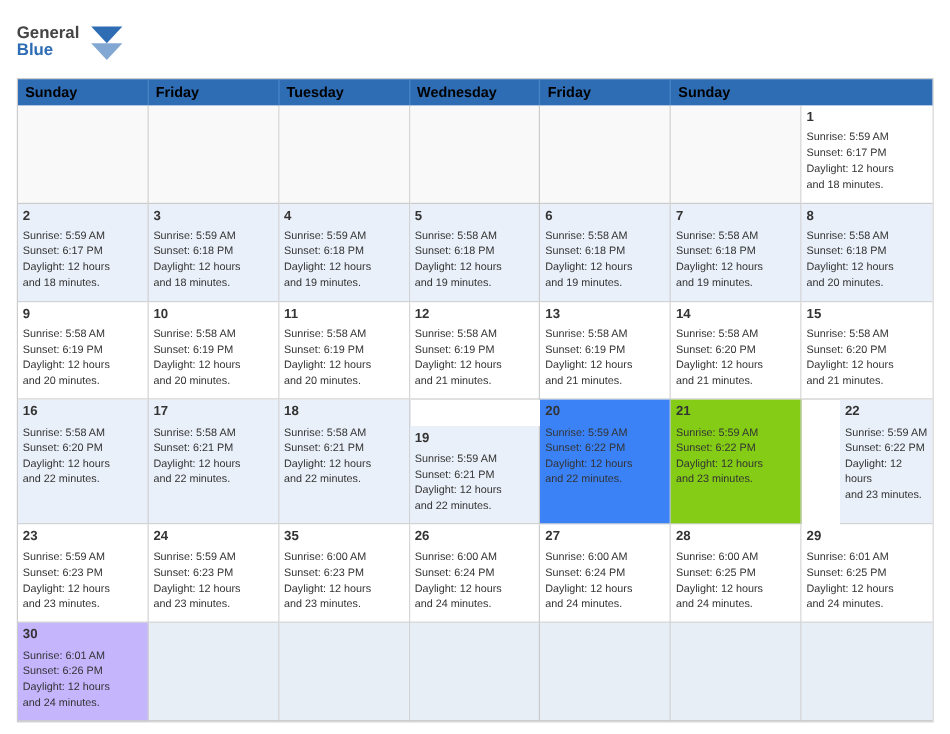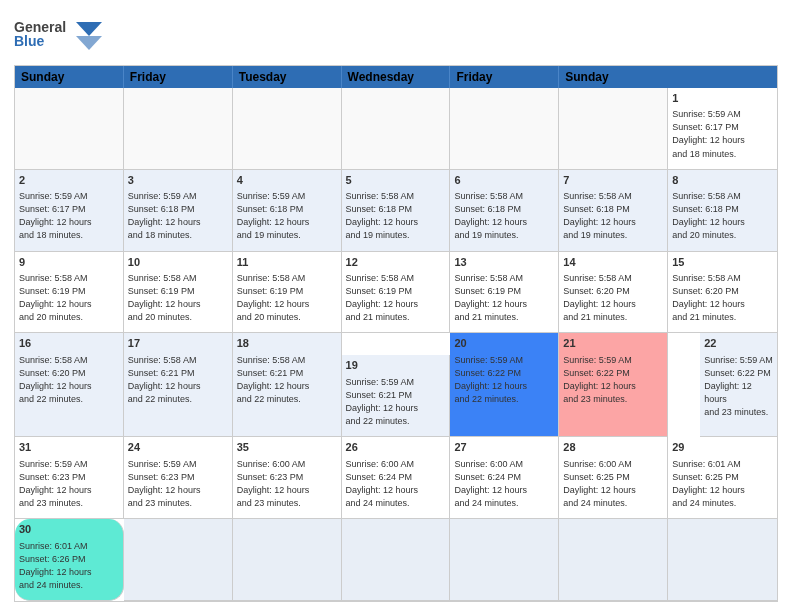--- a/index.html
+++ b/index.html
@@ -260,36 +260,36 @@
 Daylight: 12 hours
 and 22 minutes.</div>
         </div>
         <div class="cell" style="background: #3b82f6;">
           <span class="cell-num">20</span>
           <div class="cell-info" style="white-space: pre-line;">Sunrise: 5:59 AM
 Sunset: 6:22 PM
 Daylight: 12 hours
 and 22 minutes.</div>
         </div>
-        <div class="cell" style="background: #fca5a5;">
+        <div class="cell" style="background: #84cc16;">
           <span class="cell-num">21</span>
           <div class="cell-info" style="white-space: pre-line;">Sunrise: 5:59 AM
 Sunset: 6:22 PM
 Daylight: 12 hours
 and 23 minutes.</div>
         </div>
         <div class="cell" style="background: rgb(234, 240, 249); margin-left: 32px;">
           <span class="cell-num">22</span>
           <div class="cell-info" style="white-space: pre-line;">Sunrise: 5:59 AM
 Sunset: 6:22 PM
 Daylight: 12 hours
 and 23 minutes.</div>
         </div>
         <div class="cell">
-          <span class="cell-num">31</span>
+          <span class="cell-num">23</span>
           <div class="cell-info" style="white-space: pre-line;">Sunrise: 5:59 AM
 Sunset: 6:23 PM
 Daylight: 12 hours
 and 23 minutes.</div>
         </div>
         <div class="cell">
           <span class="cell-num">24</span>
           <div class="cell-info" style="white-space: pre-line;">Sunrise: 5:59 AM
 Sunset: 6:23 PM
 Daylight: 12 hours
@@ -323,21 +323,21 @@
 Daylight: 12 hours
 and 24 minutes.</div>
         </div>
         <div class="cell">
           <span class="cell-num">29</span>
           <div class="cell-info" style="white-space: pre-line;">Sunrise: 6:01 AM
 Sunset: 6:25 PM
 Daylight: 12 hours
 and 24 minutes.</div>
         </div>
-        <div class="cell" style="background: #5eead4; border-radius: 15px;">
+        <div class="cell" style="background: #c4b5fd;">
           <span class="cell-num">30</span>
           <div class="cell-info" style="white-space: pre-line;">Sunrise: 6:01 AM
 Sunset: 6:26 PM
 Daylight: 12 hours
 and 24 minutes.</div>
         </div>
         <div class="cell empty" style="background: rgb(232, 238, 246);"></div>
         <div class="cell empty" style="background: rgb(232, 238, 246);"></div>
         <div class="cell empty" style="background: rgb(232, 238, 246);"></div>
         <div class="cell empty" style="background: rgb(232, 238, 246);"></div>

